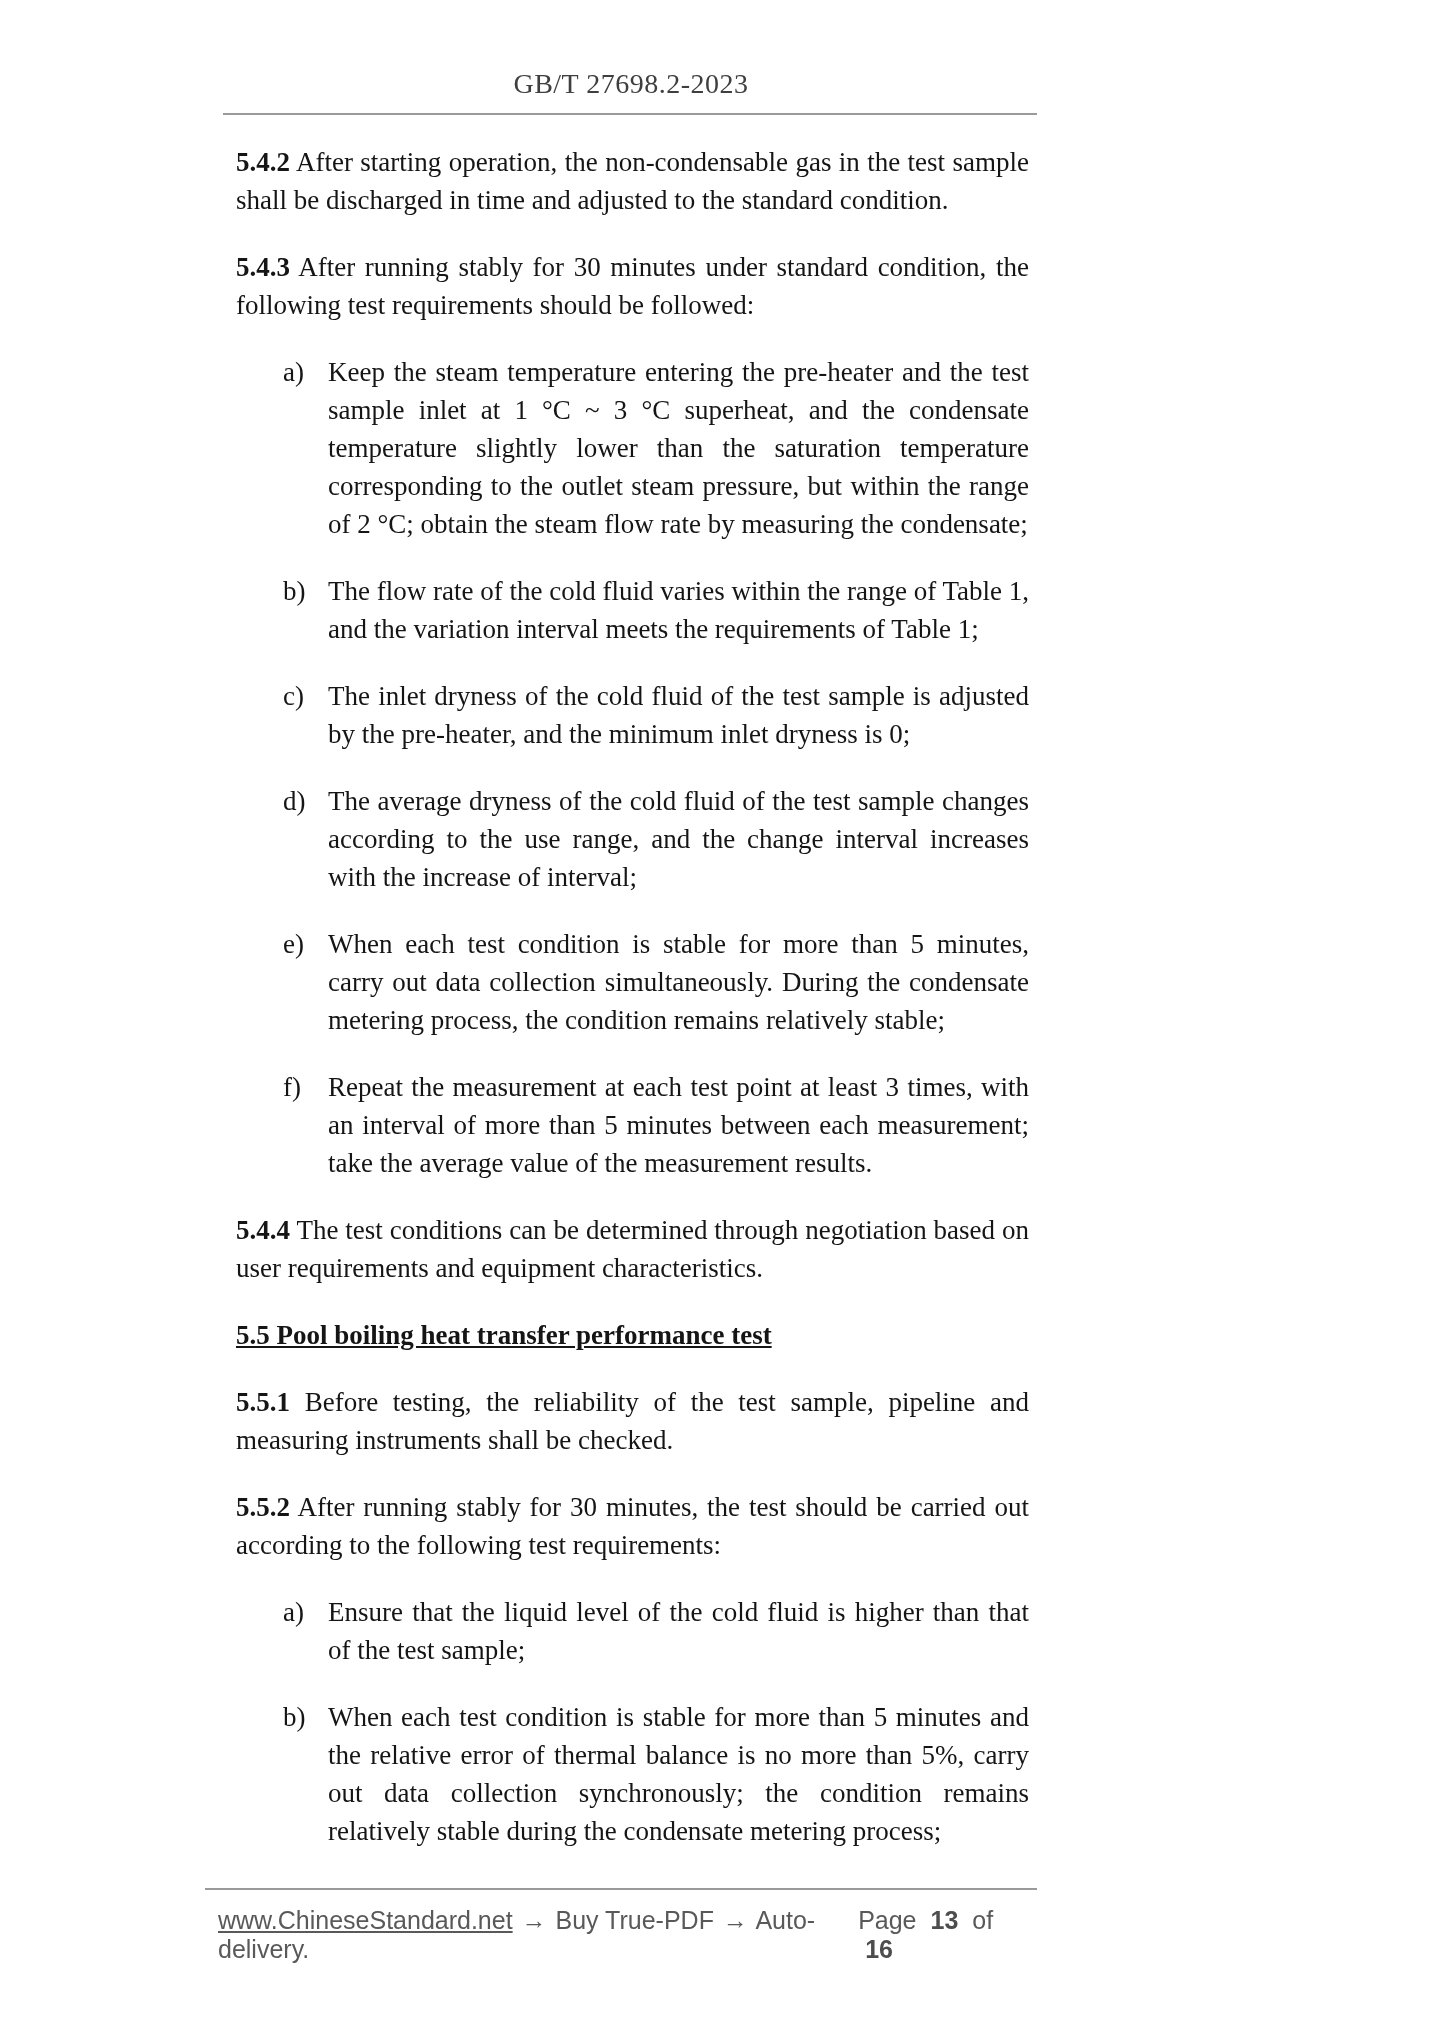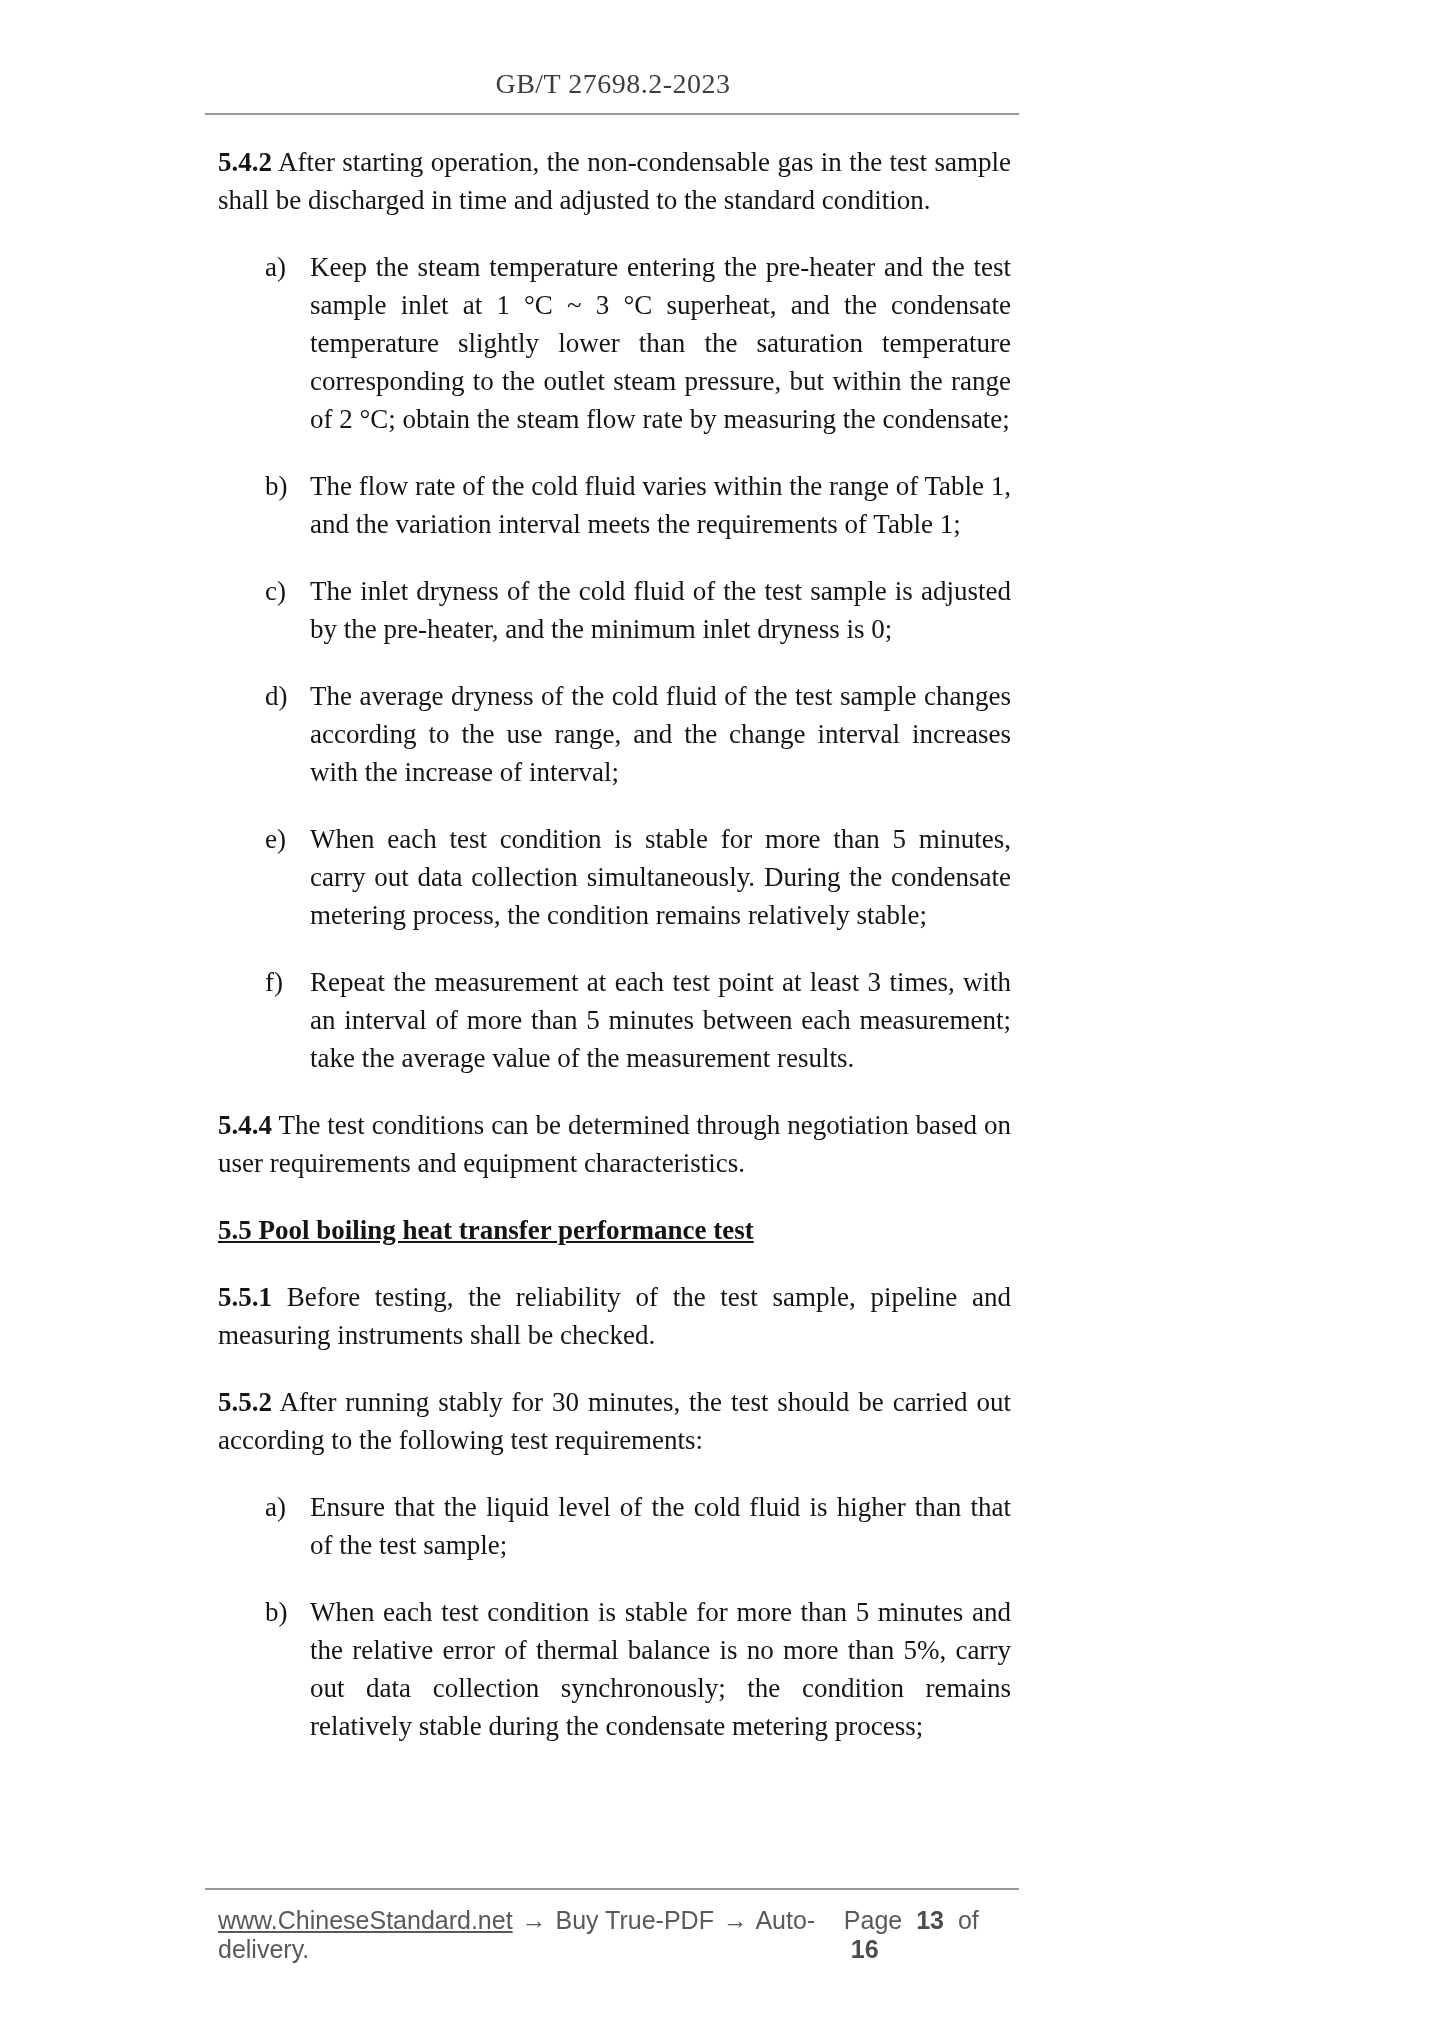--- a/index.html
+++ b/index.html
@@ -6,20 +6,21 @@
     margin: 0;
     padding: 0;
     background: #ffffff;
   }
   .page {
     width: 1226px;
     height: 2044px;
     position: relative;
     background: #ffffff;
     overflow: hidden;
+    padding-left: 18px;
   }
   .header-title {
     padding-top: 68px;
     text-align: center;
     font-family: "Liberation Serif", serif;
     font-size: 28px;
     color: #3f3f3f;
     letter-spacing: 0.5px;
   }
   .header-rule {
@@ -91,20 +92,21 @@
 
 <div class="page">
 
   <div>
     <div class="header-title">GB/T 27698.2-2023</div>
     <div class="header-rule"></div>
   </div>
 
   <div class="content" id="content">
       <p class="para"><b class="lead">5.4.2</b> <span>After starting operation, the non-condensable gas in the test sample shall be discharged in time and adjusted to the standard condition.</span></p>
+      <p class="para"><b class="lead">5.4.3</b> <span>After running stably for 30 minutes under standard condition, the following test requirements should be followed:</span></p>
       <div class="list-item"><span class="list-label">a)</span><span>Keep the steam temperature entering the pre-heater and the test sample inlet at 1 °C ~ 3 °C superheat, and the condensate temperature slightly lower than the saturation temperature corresponding to the outlet steam pressure, but within the range of 2 °C; obtain the steam flow rate by measuring the condensate;</span></div>
       <div class="list-item"><span class="list-label">b)</span><span>The flow rate of the cold fluid varies within the range of Table 1, and the variation interval meets the requirements of Table 1;</span></div>
       <div class="list-item"><span class="list-label">c)</span><span>The inlet dryness of the cold fluid of the test sample is adjusted by the pre-heater, and the minimum inlet dryness is 0;</span></div>
       <div class="list-item"><span class="list-label">d)</span><span>The average dryness of the cold fluid of the test sample changes according to the use range, and the change interval increases with the increase of interval;</span></div>
       <div class="list-item"><span class="list-label">e)</span><span>When each test condition is stable for more than 5 minutes, carry out data collection simultaneously. During the condensate metering process, the condition remains relatively stable;</span></div>
       <div class="list-item"><span class="list-label">f)</span><span>Repeat the measurement at each test point at least 3 times, with an interval of more than 5 minutes between each measurement; take the average value of the measurement results.</span></div>
       <p class="para"><b class="lead">5.4.4</b> <span>The test conditions can be determined through negotiation based on user requirements and equipment characteristics.</span></p>
       <p class="para heading"><span>5.5 Pool boiling heat transfer performance test</span></p>
       <p class="para"><b class="lead">5.5.1</b> <span>Before testing, the reliability of the test sample, pipeline and measuring instruments shall be checked.</span></p>
       <p class="para"><b class="lead">5.5.2</b> <span>After running stably for 30 minutes, the test should be carried out according to the following test requirements:</span></p>

